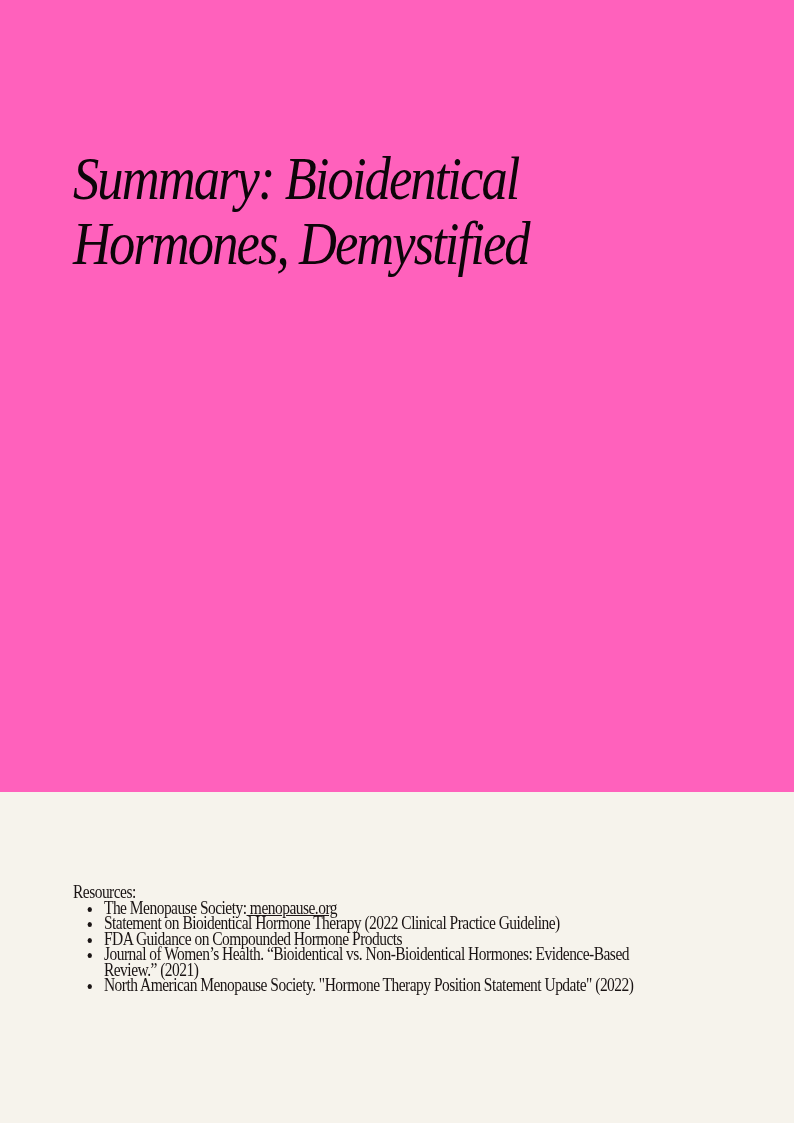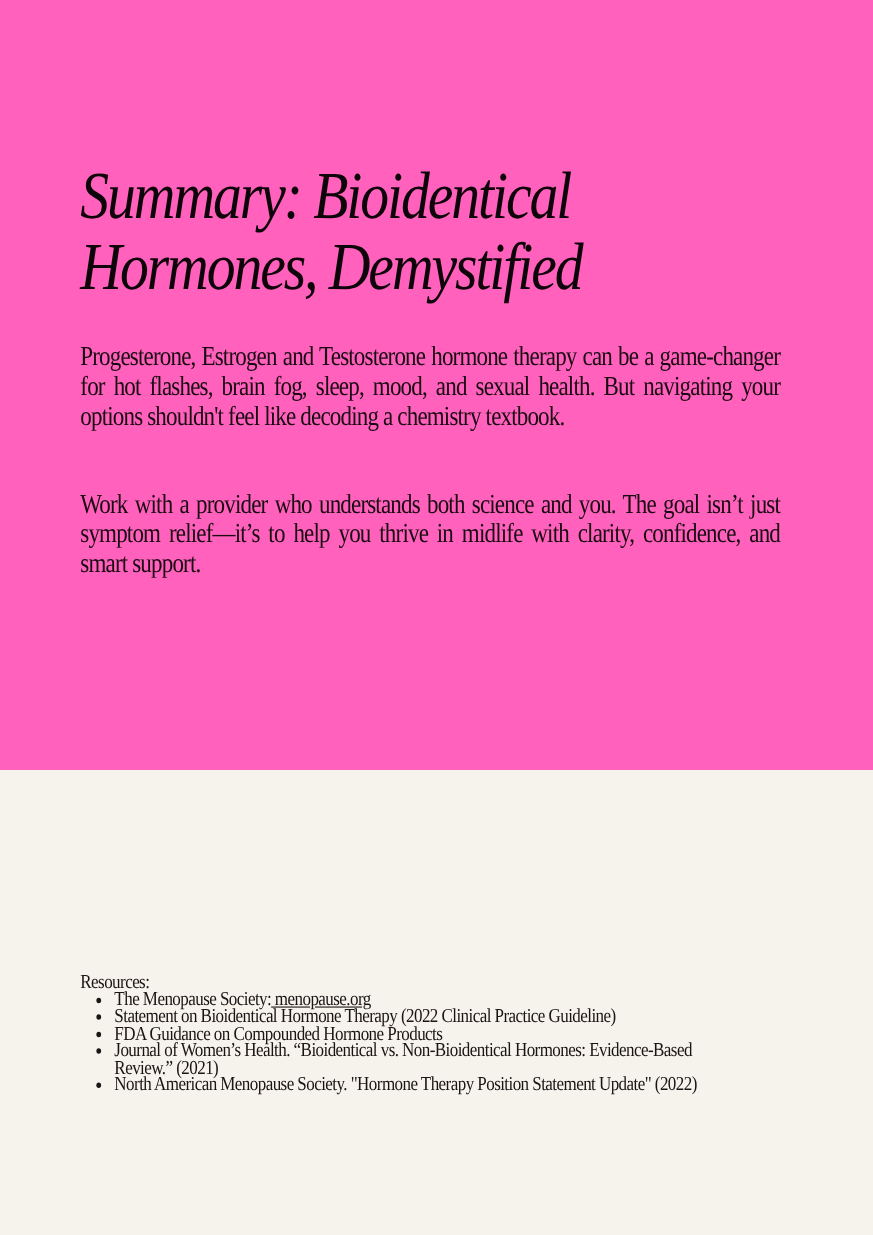--- a/index.html
+++ b/index.html
@@ -9,21 +9,21 @@
       position: relative;
       overflow: hidden;
       background: #F6F3EC;
       font-family: "Liberation Serif", "DejaVu Serif", serif;
       color: #1a0a12;
     }
     .hero {
       position: absolute;
       left: 0; top: 0;
       width: 794px;
-      height: 700px;
+      height: 792px;
       background: #FF61BC;
     }
     .title {
       position: absolute;
       left: 73px;
       top: 146px;
       width: 660px;
       margin: 0;
       font-family: "Liberation Serif", "DejaVu Serif", serif;
       font-style: italic;
@@ -86,26 +86,20 @@
   </style>
 </head>
 <body>
 
 <div class="hero">
   <h1 class="title">
     <span>Summary: Bioidentical</span>
     <span>Hormones, Demystified</span>
   </h1>
 
-  <p class="body-text p1">
-    <span class="inner">Progesterone, Estrogen and Testosterone hormone therapy can be a game-changer for hot flashes, brain fog, sleep, mood, and sexual health. But navigating your options shouldn't feel like decoding a chemistry textbook.</span>
-  </p>
-  <p class="body-text p2">
-    <span class="inner">Work with a provider who understands both science and you. The goal isn’t just symptom relief—it’s to help you thrive in midlife with clarity, confidence, and smart support.</span>
-  </p>
 </div>
 
 <div class="resources">
   <div class="inner">
     <p class="resources-heading">Resources:</p>
     <ul>
       <li>
         <span>The Menopause Society:</span><a class="link"> menopause.org</a>
       </li>
       <li>

